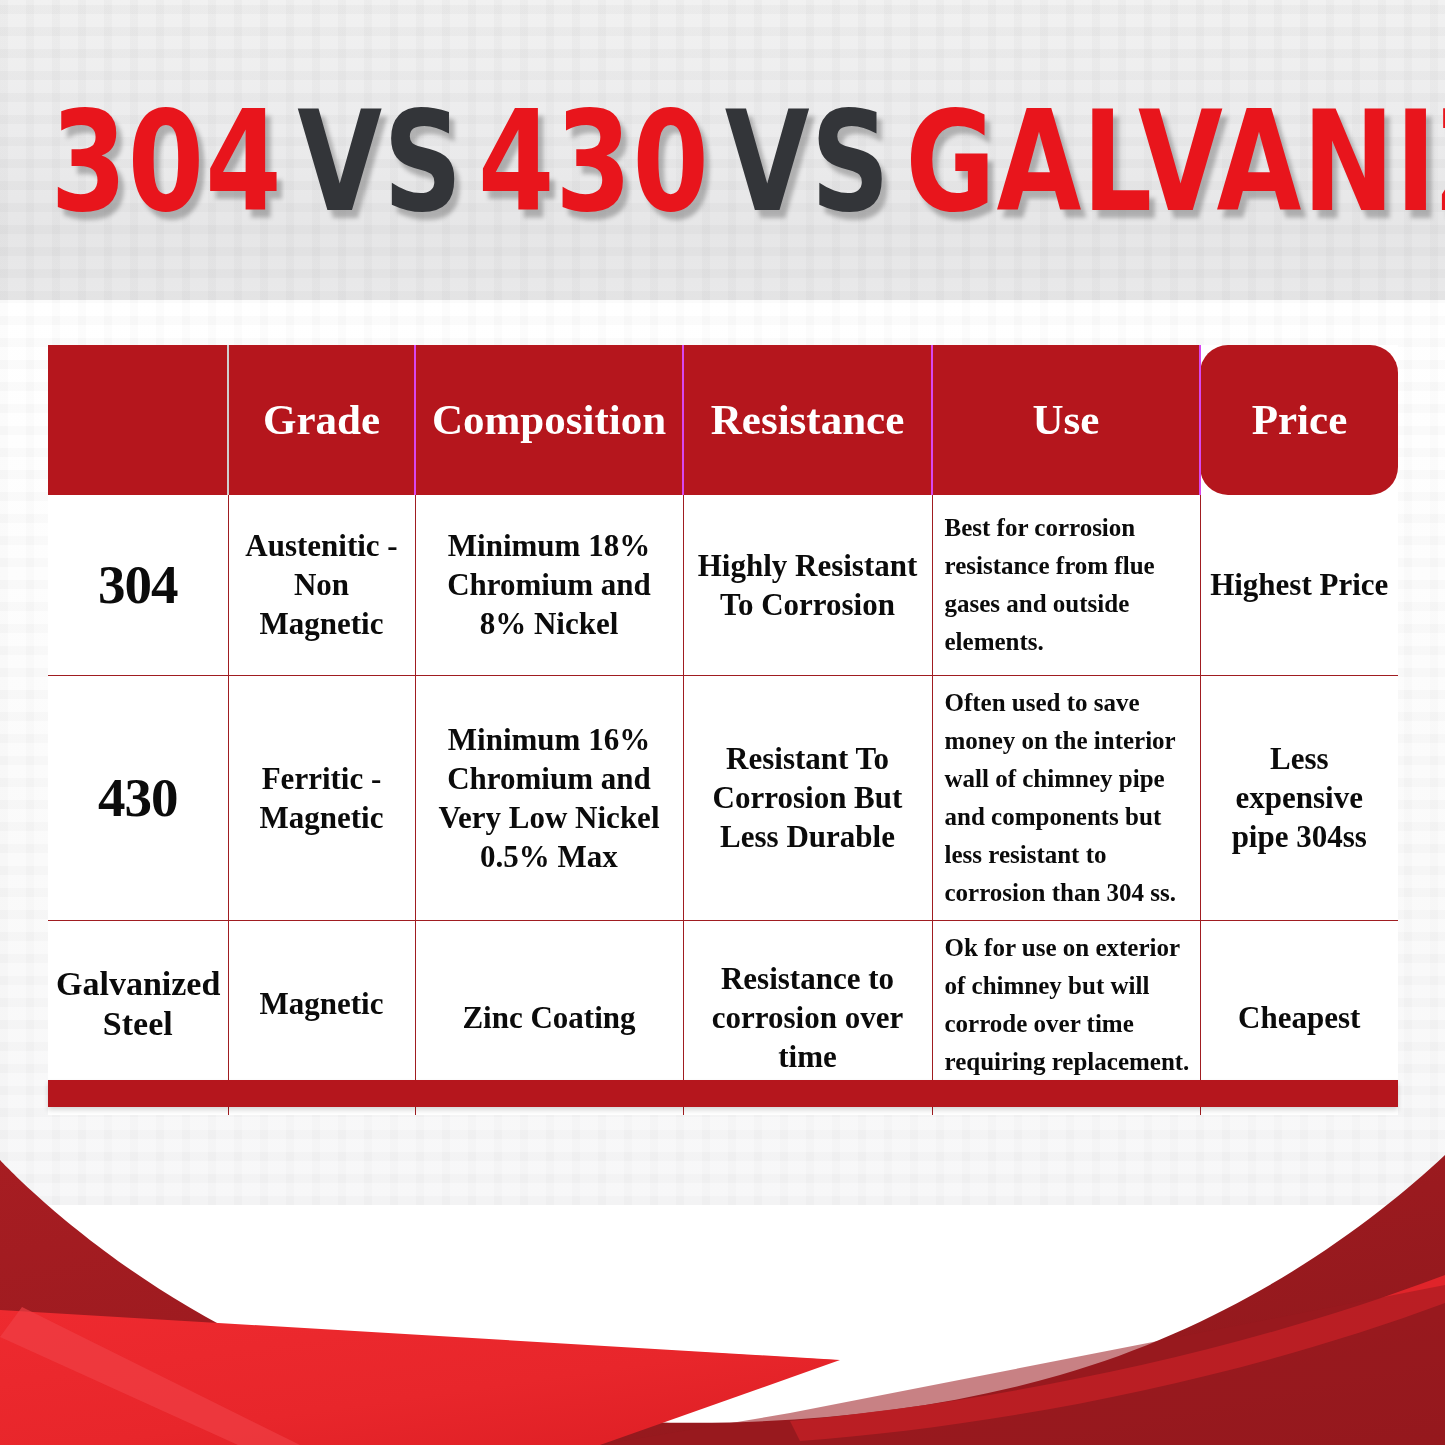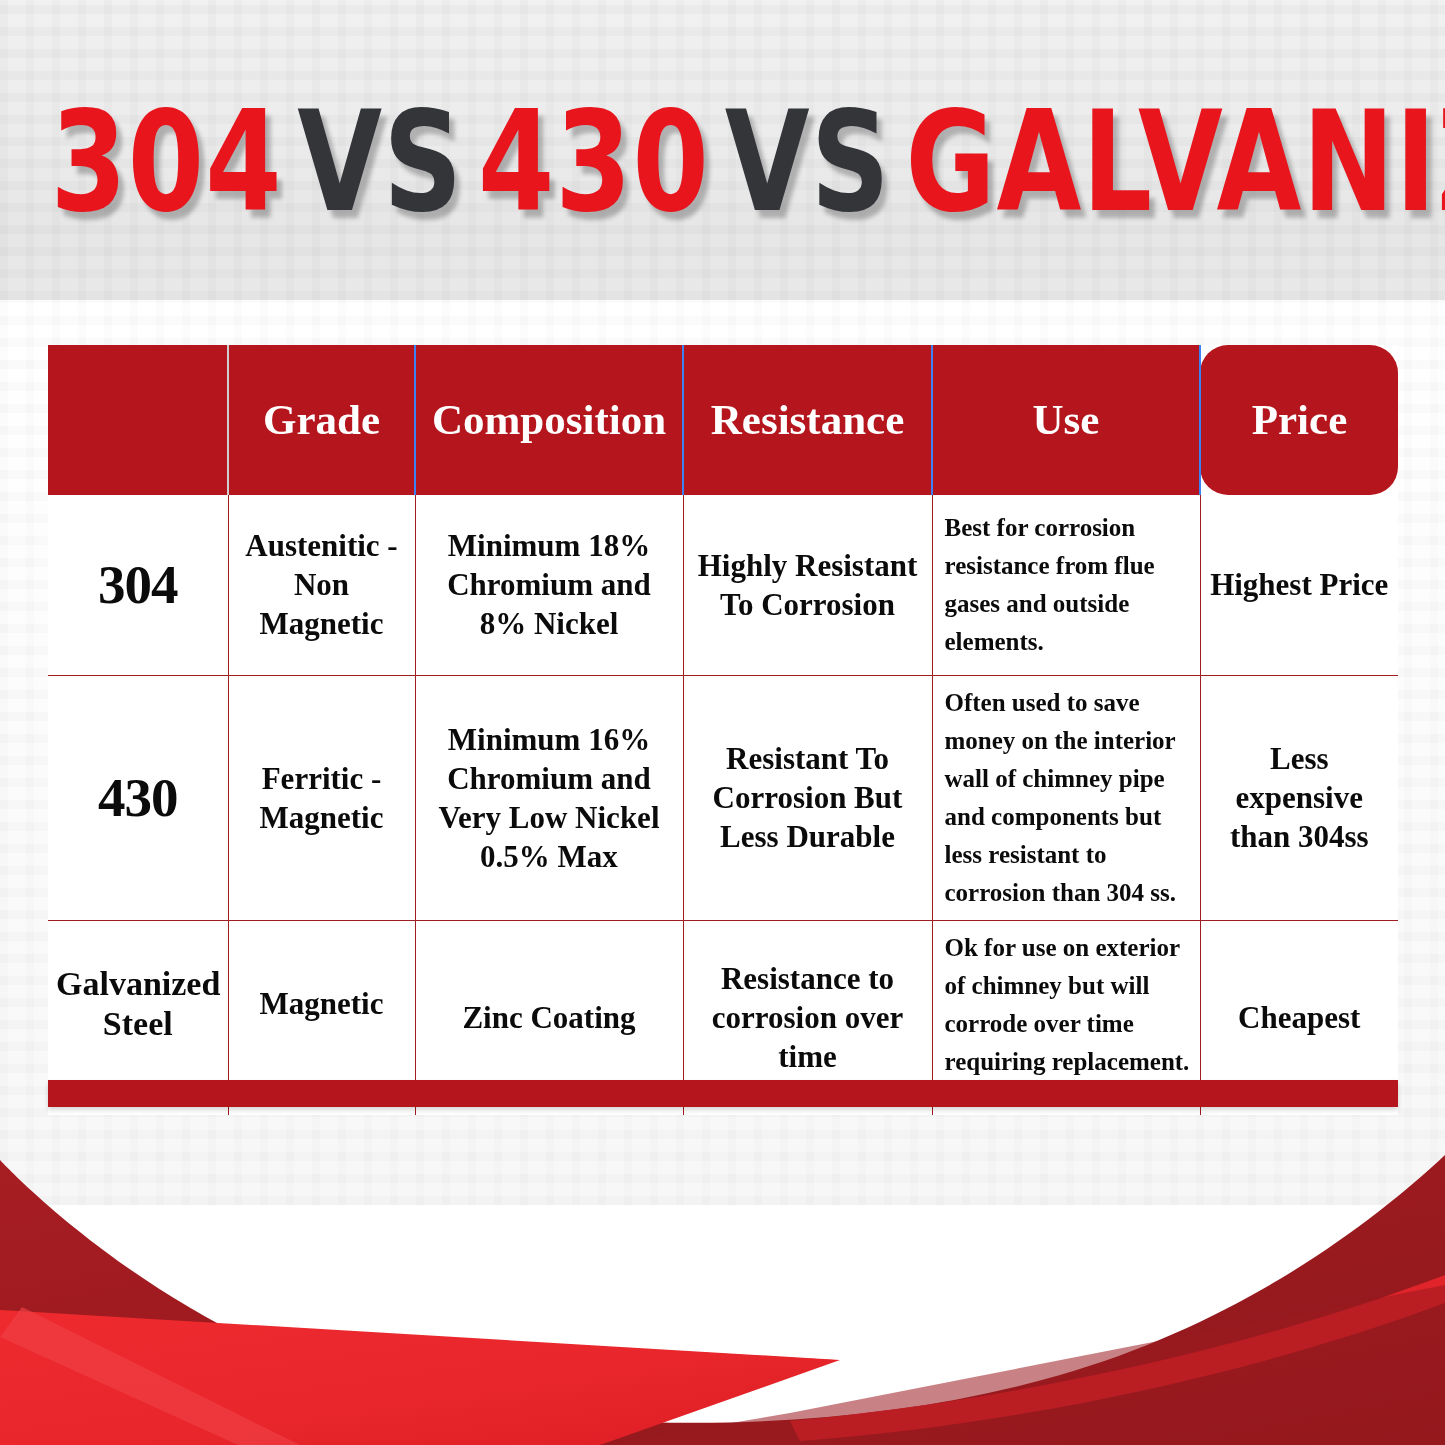--- a/index.html
+++ b/index.html
@@ -83,21 +83,21 @@
   thead th{
     background:#B5161D;
     color:#ffffff;
     font-family:"Liberation Serif", serif;
     font-weight:bold;
     font-size:43px;
     line-height:46px;
     height:150px;
     vertical-align:middle;
     text-align:center;
-    border-right:2px solid #3b82f6;
+    border-right:2px solid #d946ef;
     padding:0 4px;
   }
   thead th:first-child{ border-right:2px solid #cfcfcf; }
   thead th:last-child{ border-right:none;border-radius:28px; }
 
   
   tbody td{
     border:1.5px solid #A01D21;
     border-top:none;
     text-align:center;
@@ -196,21 +196,21 @@
           <td class="use-cell">Best for corrosion resistance from flue gases and outside elements.</td>
           <td>Highest Price</td>
         </tr>
 
         <tr class="r2">
           <td class="grade-num">430</td>
           <td>Ferritic - Magnetic</td>
           <td>Minimum 16% Chromium and Very Low Nickel 0.5% Max</td>
           <td>Resistant To Corrosion But Less Durable</td>
           <td class="use-cell">Often used to save money on the interior wall of chimney pipe and components but less  resistant to corrosion than 304 ss.</td>
-          <td>Less expensive than 304ss</td>
+          <td>Less expensive pipe 304ss</td>
         </tr>
 
         <tr class="r3">
           <td class="grade-num small up">Galvanized Steel</td>
           <td class="up">Magnetic</td>
           <td>Zinc Coating</td>
           <td>Resistance to corrosion over time</td>
           <td class="use-cell up">Ok for use on exterior of chimney but will corrode over time requiring replacement.</td>
           <td>Cheapest</td>
         </tr>

